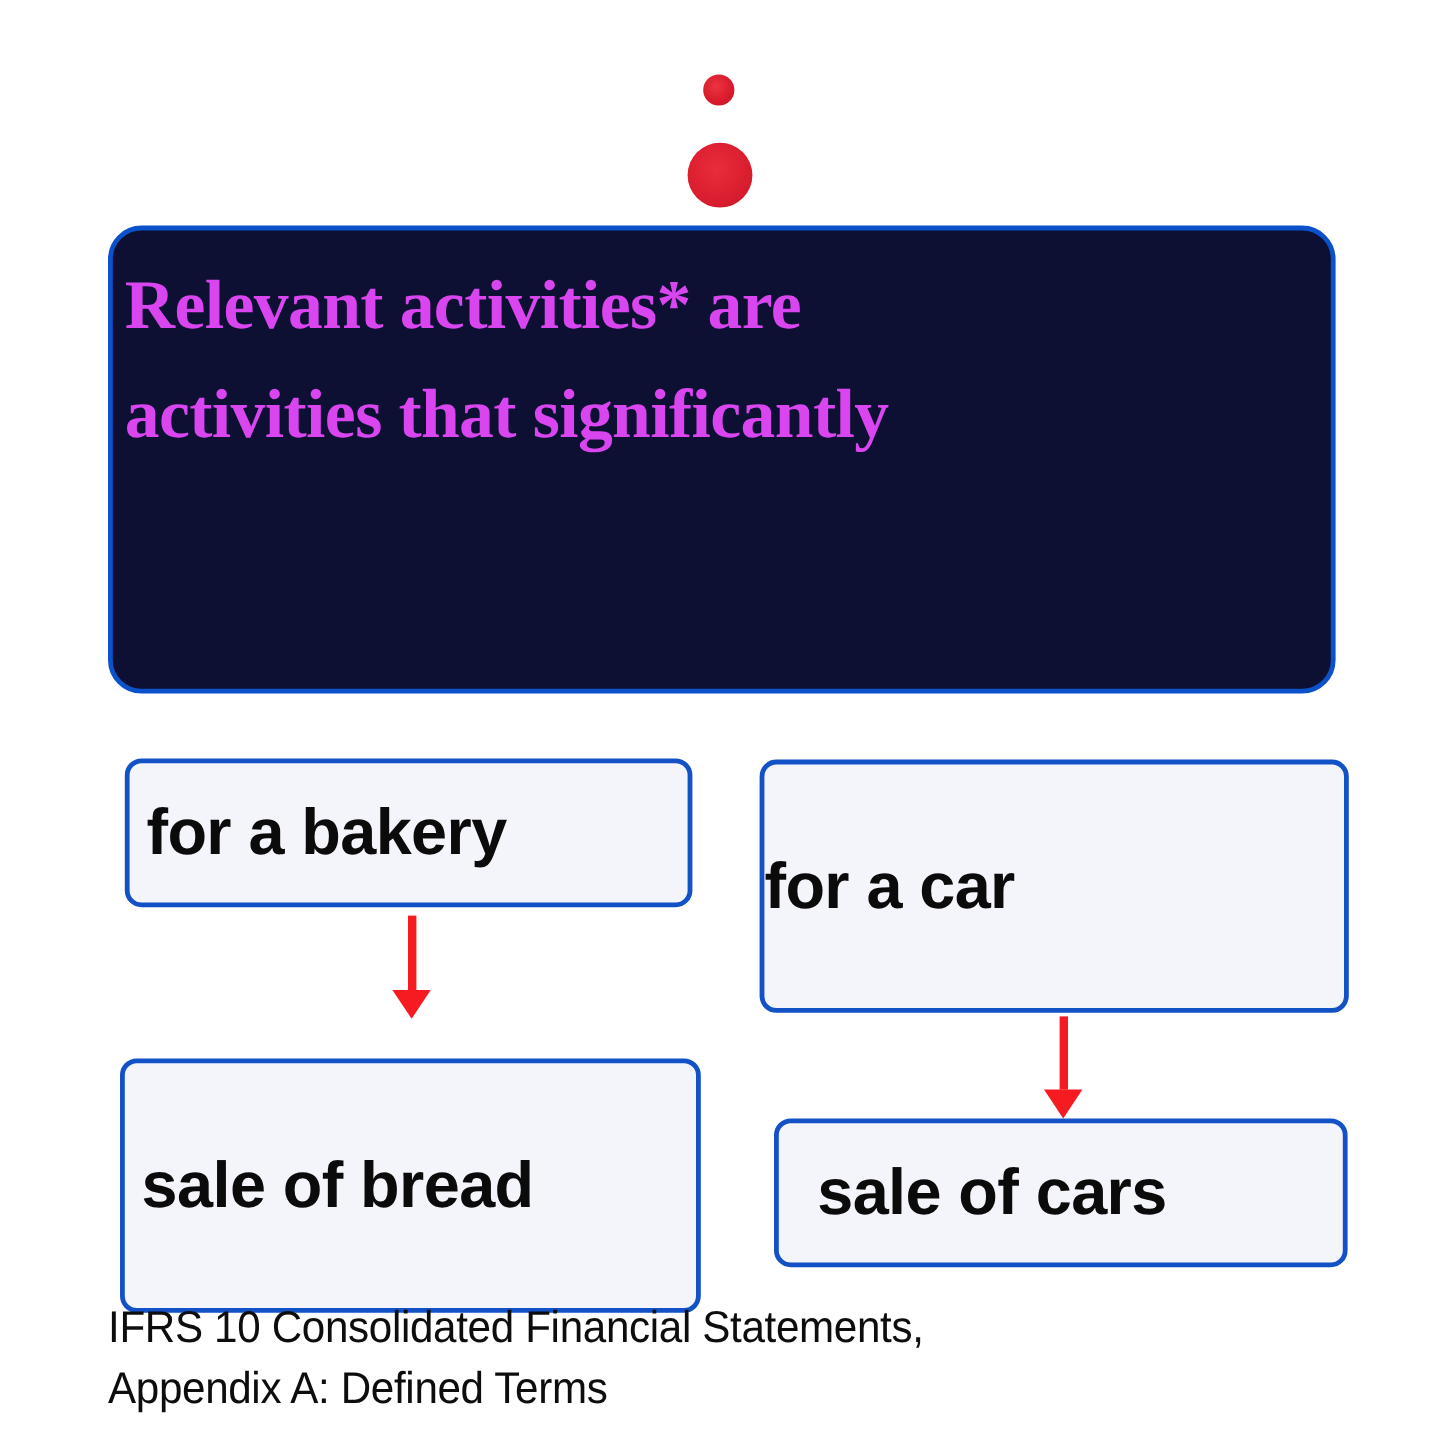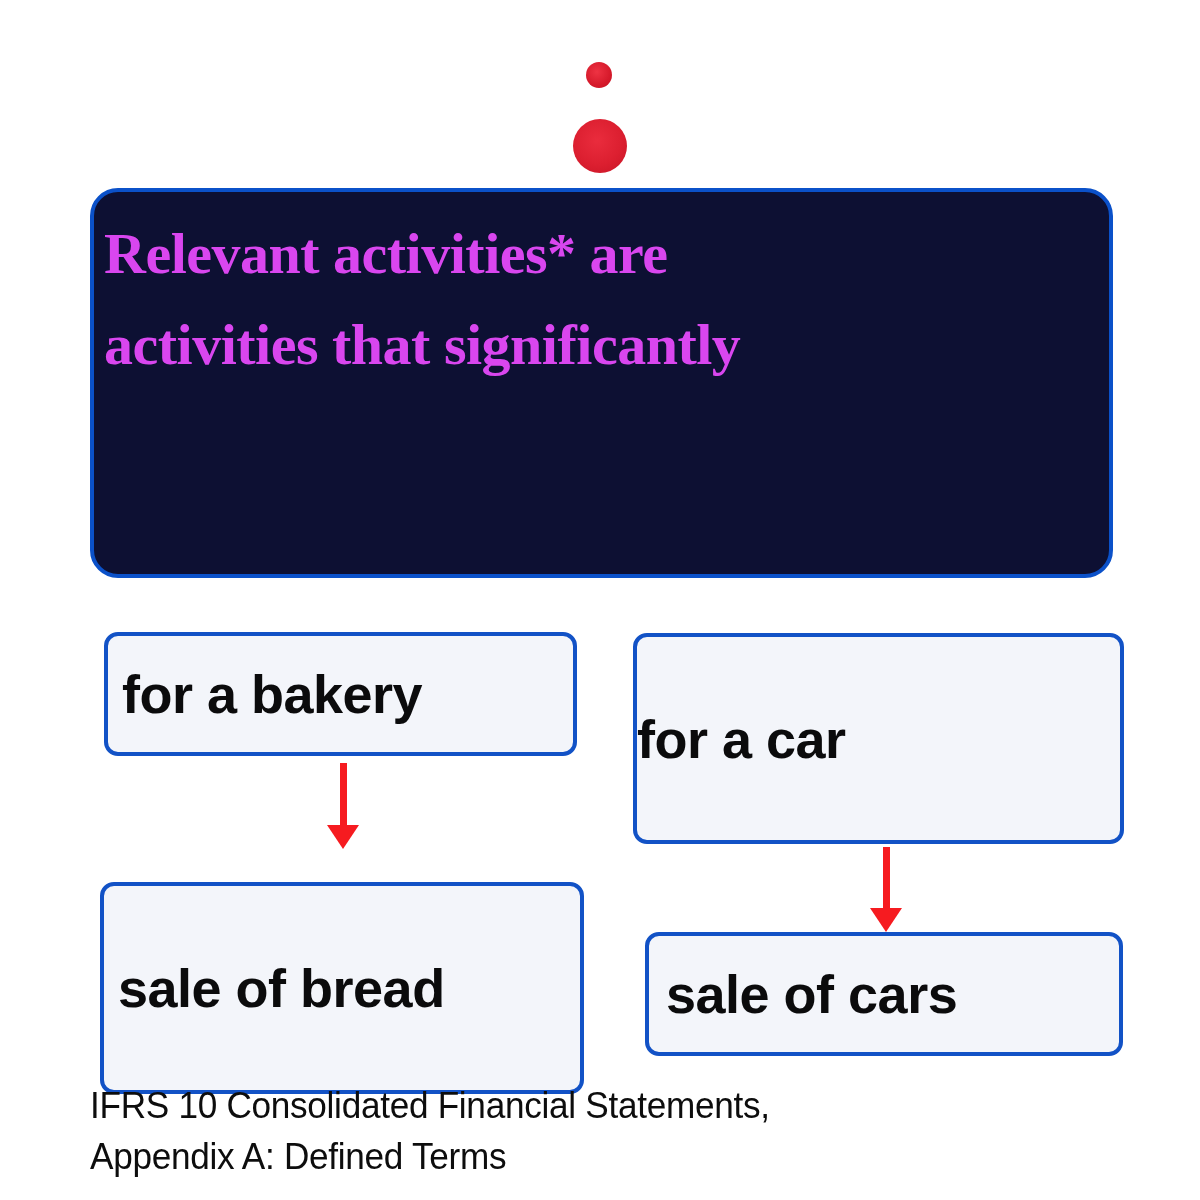--- a/index.html
+++ b/index.html
@@ -60,21 +60,21 @@
     display:flex;
     flex-direction:column;
     justify-content:center;
   }
   .node .line{white-space:nowrap;}
   .node-bakery{ left:104px; top:632px; width:473px; height:124px; padding-left:14px; }
   .node-car{ left:633px; top:633px; width:491px; height:211px; }
   .node-car .line{ line-height:86px; }
   .node-bread{ left:100px; top:882px; width:484px; height:212px; padding-left:14px; }
   .node-bread .line{ line-height:87px; }
-  .node-cars{ left:645px; top:932px; width:478px; height:124px; padding-left:17px; }
+  .node-cars{ left:645px; top:932px; width:478px; height:124px; padding-left:32px; }
   .arrow{
     position:absolute;
     width:32px;
     display:flex;
     flex-direction:column;
     align-items:center;
   }
   .arrow-line{
     width:7px;
     background:var(--arrow-red);

